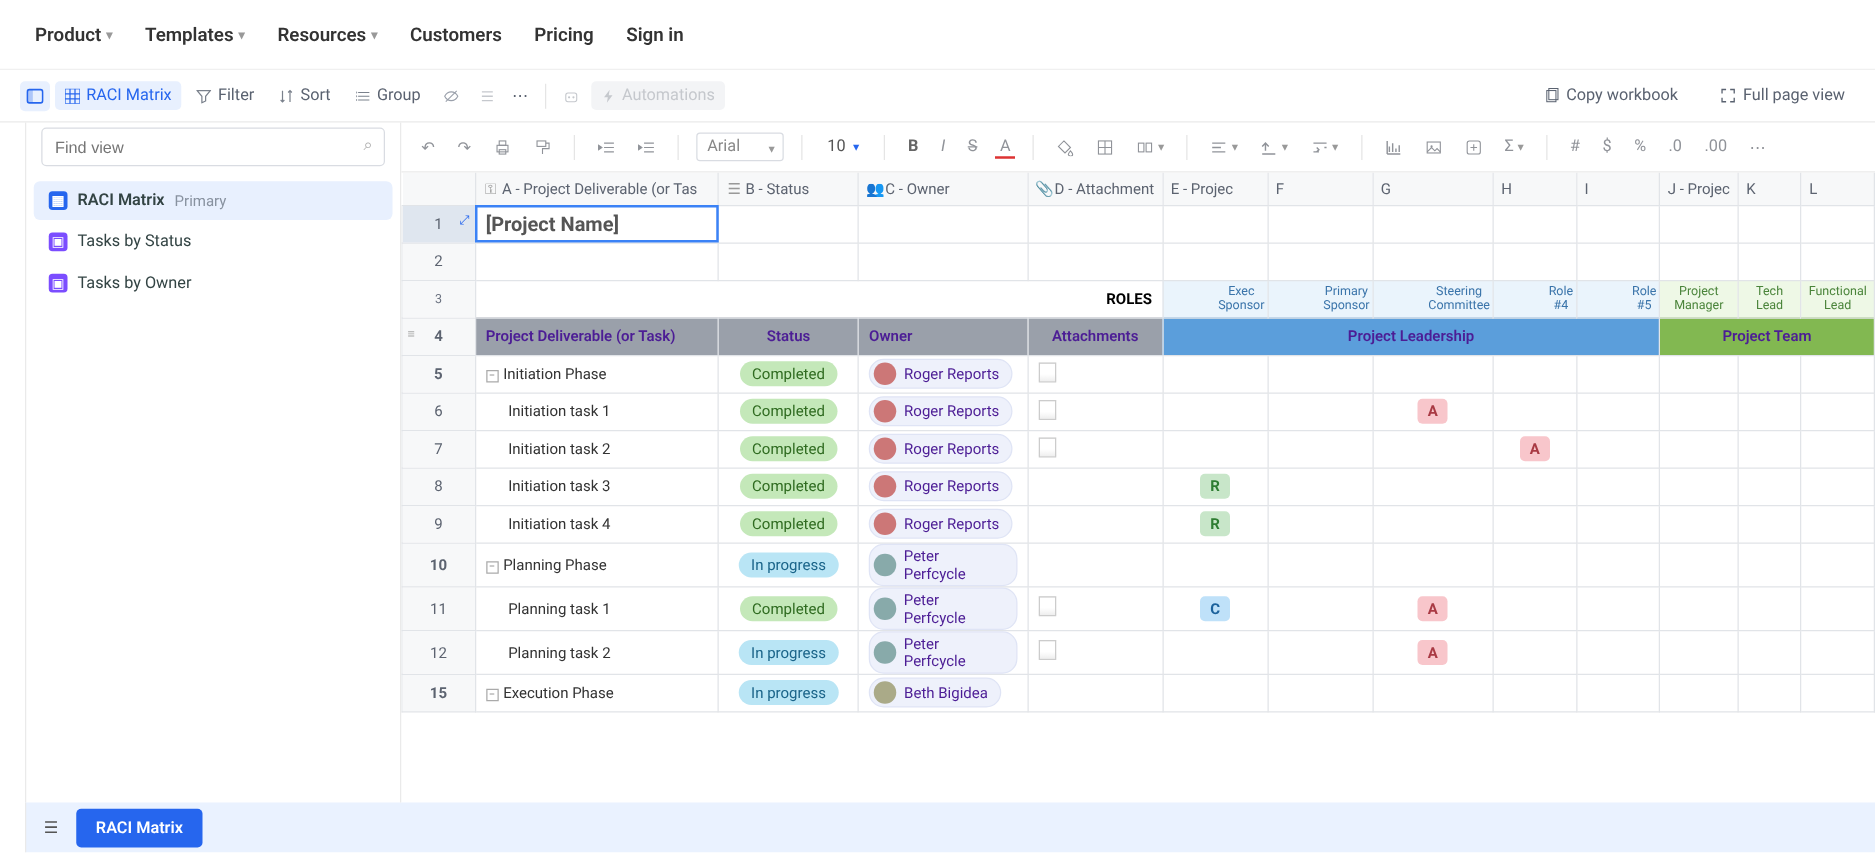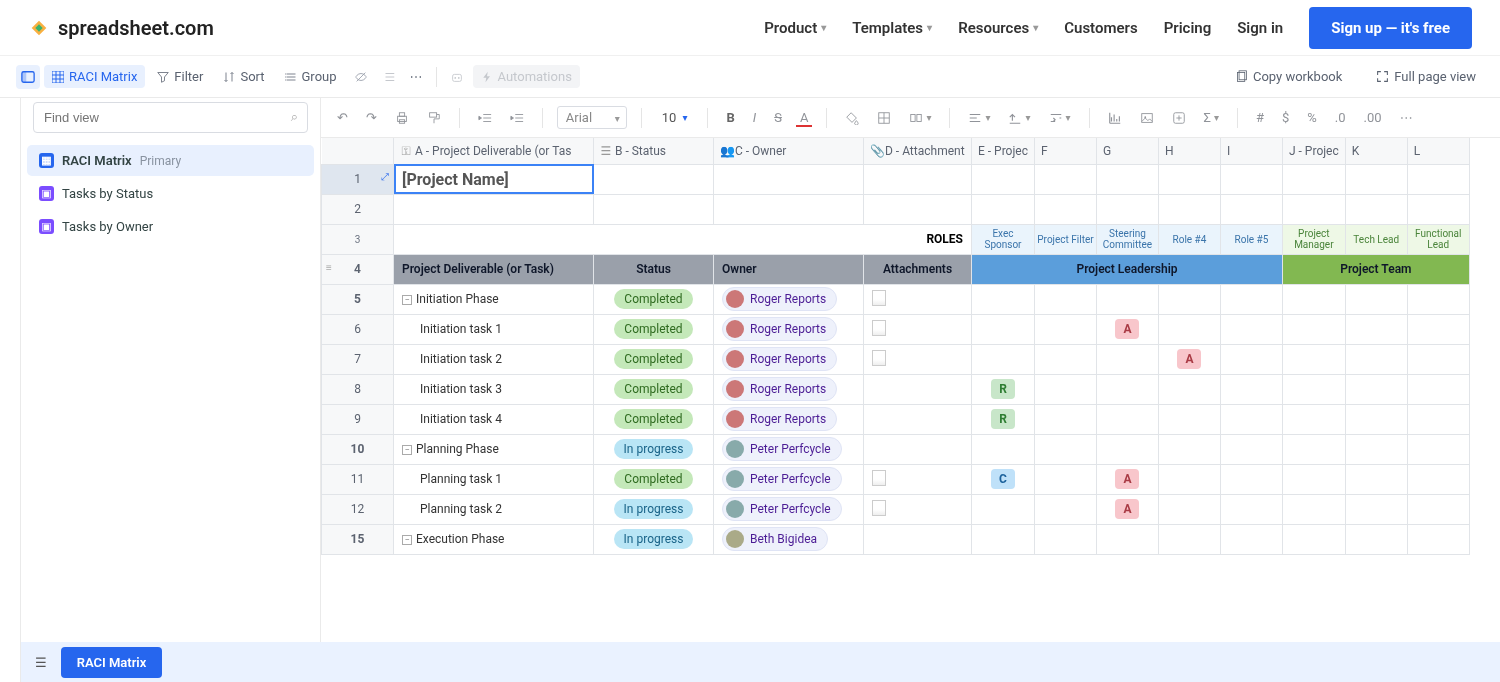--- a/index.html
+++ b/index.html
@@ -77,25 +77,25 @@
 .avatar.p { background: #8aa; } .avatar.b { background: #aa8; }
 
 
 .raci { display: inline-flex; width: 24px; height: 20px; border-radius: 4px; align-items: center; justify-content: center; font-weight: 700; font-size: 12px; }
 .raci.R { background: #c8e6c9; color: #2e7d32; }
 .raci.A { background: #f8c6cb; color: #a93a44; }
 .raci.C { background: #bfe1f9; color: #1c629c; }
 .raci.I { background: #fbf2b0; color: #8a7a15; }
 
 
-.hdr-band td { background: #9aa0aa; color: #0f172a; font-weight: 600; padding: 6px 8px; }
+.hdr-band td { background: #9aa0aa; color: #4c1d95; font-weight: 600; padding: 6px 8px; }
 .hdr-band .leadership { background: #5b9edb; text-align: center; }
 .hdr-band .team { background: #82b851; text-align: center; }
 .roles-row td { font-size: 10px; text-align: center; color: #6b7280; padding: 2px 2px; }
-.roles-row .leadership { background: #eaf4fc; color: #3a74aa; }
+.roles-row .leadership { background: #eaf4fc; color: #3a74aa; padding-left: 44px; }
 .roles-row .team { background: #eef8e6; color: #4a843a; }
 .roles-label { text-align: right !important; font-weight: 700; color: #000 !important; font-size: 12px !important; padding-right: 8px !important; }
 .phase-row td:first-of-type { font-weight: 700; }
 .attach-i { width: 14px; height: 16px; border: 1px solid #ccc; display: inline-block; background: linear-gradient(#fff 60%, #eee); }
 .collapse-i { display:inline-block; width:10px; height:10px; border:1px solid #aaa; text-align:center; line-height:8px; font-size:9px; margin-right:4px; color:#888; background:#fff;}
 .indent { padding-left: 26px !important; }
 .col-head .hi { color:#999; display:inline-block; width:12px; text-align:center; margin-right:3px;}
 
 
 .bottom { height: 40px; background: #eaf2ff; display: flex; align-items: center; padding: 0 14px; gap: 14px; margin-left: 20px; border-left: 1px solid #eaeaea;}
@@ -108,44 +108,36 @@
 .cw-d { width: 108px; } .cw-e { width: 62px; } .cw-f { width: 62px; }
 .cw-g { width: 62px; } .cw-h { width: 62px; } .cw-i { width: 62px; }
 .cw-j { width: 62px; } .cw-k { width: 62px; } .cw-l { width: 62px; }
 
 svg { display: block; }
 </style>
 </head>
 <body>
 
 <div class="topnav">
-  <div class="brand">
-    <svg class="brand-logo" viewBox="0 0 24 24">
-        <polygon points="4,12 12,4 20,12 12,20" fill="#f9b040"></polygon>
-        <polygon points="8,12 12,8 16,12 12,16" fill="#3bb46e"></polygon>
-      </svg>
-    <span>spreadsheet.com</span>
-  </div>
   <div class="nav-right">
     <span class="nav-link">
         <span>Product</span>
         <span class="chev">▾</span>
       </span>
     <span class="nav-link">
         <span>Templates</span>
         <span class="chev">▾</span>
       </span>
     <span class="nav-link">
         <span>Resources</span>
         <span class="chev">▾</span>
       </span>
     <span class="nav-link">Customers</span>
     <span class="nav-link">Pricing</span>
     <span class="nav-link">Sign in</span>
-    <span class="btn-signup">Sign up — it's free</span>
   </div>
 </div>
 
 <div class="toolbar1">
   <div class="toolbar1-left">
     <span class="tool-btn active icon-only">
         <svg width="14" height="14" viewBox="0 0 16 16">
           <rect x="1" y="2" width="14" height="12" rx="2" fill="none" stroke="#2666ee" stroke-width="1.5"></rect>
           <rect x="1" y="2" width="5" height="12" fill="#2666ee" opacity="0.3"></rect>
         </svg>
@@ -427,21 +419,21 @@
               <td></td>
               <td></td>
               <td></td>
               <td></td>
             </tr>
 
           <tr class="roles-row">
             <td class="row-head">3</td>
             <td colspan="4" class="roles-label">ROLES</td>
             <td class="leadership">Exec Sponsor</td>
-            <td class="leadership">Project Filter</td>
+            <td class="leadership">Primary Sponsor</td>
             <td class="leadership">Steering Committee</td>
             <td class="leadership">Role #4</td>
             <td class="leadership">Role #5</td>
             <td class="team">Project Manager</td>
             <td class="team">Tech Lead</td>
             <td class="team">Functional Lead</td>
           </tr>
 
           <tr class="hdr-band">
             <td class="row-head" style="background:#f7f8f9;color:#5c6370;"><span style="position:absolute;left:4px;color:#aaa;font-size:10px;">≡</span>4</td>

